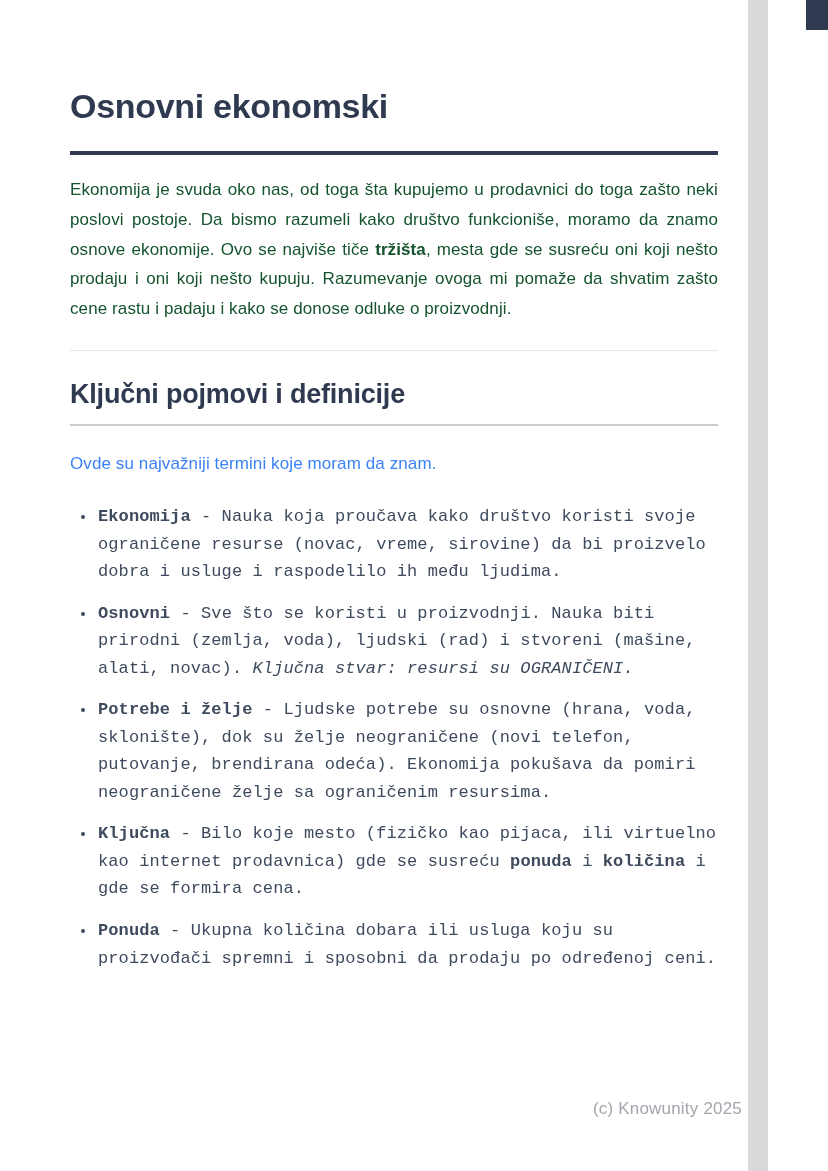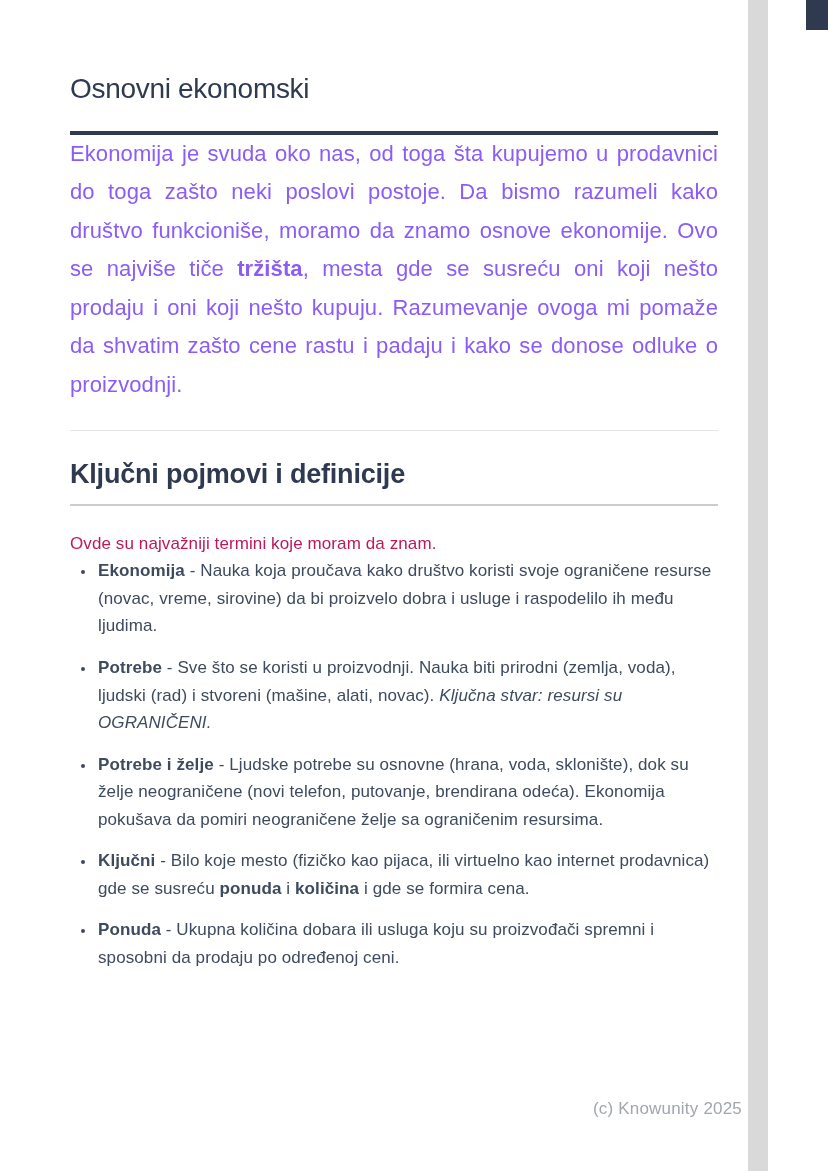--- a/index.html
+++ b/index.html
@@ -12,24 +12,25 @@
 
   .page {
     position: absolute; left: 0; top: 0;
     width: 768px; height: 1171px;
     background: #ffffff;
     padding: 72px 50px 0 70px;
   }
 
   h1.doc-title {
     color: #2f3a50;
-    font-size: 28px;
-    font-weight: 400;
+    font-size: 34px;
+    font-weight: 700;
     line-height: 1.24;
     letter-spacing: -0.3px;
+    margin-top: 13px;
   }
   h1.doc-title .line { display: block; }
 
   .title-rule {
     height: 4px;
     background: #2f3a50;
     margin-top: 24px;
   }
 
   h2.section-heading {
@@ -37,44 +38,47 @@
     font-size: 27px;
     font-weight: 800;
     letter-spacing: -0.2px;
     padding-bottom: 14px;
     border-bottom: 2px solid #c9ccd1;
   }
   .section-intro h2.section-heading { margin-top: 42px; }
   .section-terms h2.section-heading { margin-top: 28px; }
 
   p.body-text {
-    color: #8b5cf6;
-    font-size: 22px;
+    color: #14532d;
+    font-size: 17px;
     letter-spacing: 0.1px;
     line-height: 1.75;
+    margin-top: 20px;
   }
   p.justified { text-align: justify; }
 
   .section-divider {
     height: 1px;
     background: #e4e5e7;
     margin-top: 26px;
   }
 
   p.lead-text {
-    color: #be185d;
+    color: #3b82f6;
     font-size: 17px;
     letter-spacing: 0.1px;
     line-height: 1.6;
     margin-top: 24px;
   }
 
   ul.terms-list {
+    margin-top: 26px;
     padding-left: 26px;
     list-style: disc;
+    font-family: Liberation Mono, monospace;
   }
   ul.terms-list li {
     color: #3e4a5d;
     font-size: 17px;
     letter-spacing: 0.1px;
     line-height: 1.62;
     margin-bottom: 14px;
     padding-left: 2px;
   }
   ul.terms-list li::marker { color: #3e4a5d; font-size: 14px; }
@@ -119,23 +123,23 @@
     <p class="body-text justified"><span>Ekonomija je svuda oko nas, od toga šta kupujemo u prodavnici do toga zašto neki poslovi postoje. Da bismo razumeli kako društvo funkcioniše, moramo da znamo osnove ekonomije. Ovo se najviše tiče </span><span class="b">tržišta</span><span>, mesta gde se susreću oni koji nešto prodaju i oni koji nešto kupuju. Razumevanje ovoga mi pomaže da shvatim zašto cene rastu i padaju i kako se donose odluke o proizvodnji.</span></p>
   </section>
 
   <div class="section-divider"></div>
 
   <section class="section-terms">
     <h2 class="section-heading">Ključni pojmovi i definicije</h2>
     <p class="lead-text">Ovde su najvažniji termini koje moram da znam.</p>
     <ul class="terms-list">
       <li><span class="b">Ekonomija</span><span> - Nauka koja proučava kako društvo koristi svoje ograničene resurse (novac, vreme, sirovine) da bi proizvelo dobra i usluge i raspodelilo ih među ljudima.</span></li>
-      <li><span class="b">Potrebe</span><span> - Sve što se koristi u proizvodnji. Nauka biti prirodni (zemlja, voda), ljudski (rad) i stvoreni (mašine, alati, novac). </span><span class="i">Ključna stvar: resursi su OGRANIČENI.</span></li>
+      <li><span class="b">Osnovni</span><span> - Sve što se koristi u proizvodnji. Nauka biti prirodni (zemlja, voda), ljudski (rad) i stvoreni (mašine, alati, novac). </span><span class="i">Ključna stvar: resursi su OGRANIČENI.</span></li>
       <li><span class="b">Potrebe i želje</span><span> - Ljudske potrebe su osnovne (hrana, voda, sklonište), dok su želje neograničene (novi telefon, putovanje, brendirana odeća). Ekonomija pokušava da pomiri neograničene želje sa ograničenim resursima.</span></li>
-      <li><span class="b">Ključni</span><span> - Bilo koje mesto (fizičko kao pijaca, ili virtuelno kao internet prodavnica) gde se susreću </span><span class="b">ponuda</span><span> i </span><span class="b">količina</span><span> i gde se formira cena.</span></li>
+      <li><span class="b">Ključna</span><span> - Bilo koje mesto (fizičko kao pijaca, ili virtuelno kao internet prodavnica) gde se susreću </span><span class="b">ponuda</span><span> i </span><span class="b">količina</span><span> i gde se formira cena.</span></li>
       <li><span class="b">Ponuda</span><span> - Ukupna količina dobara ili usluga koju su proizvođači spremni i sposobni da prodaju po određenoj ceni.</span></li>
     </ul>
   </section>
 
   <div class="footer-credit">(c) Knowunity 2025</div>
 
 </div>
 
 <div class="page-gutter"></div>
 <div class="corner-accent"></div>

